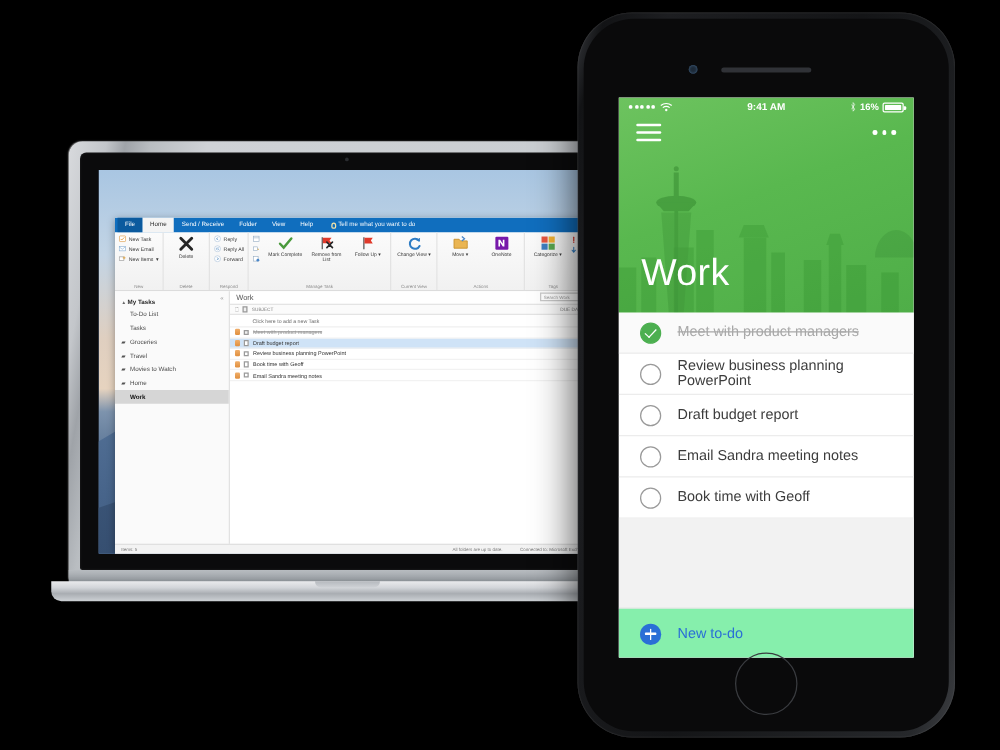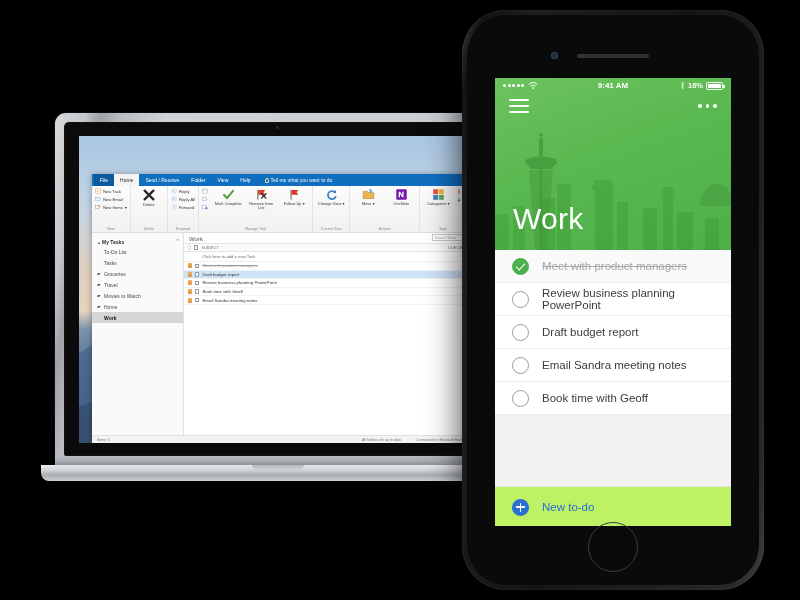--- a/index.html
+++ b/index.html
@@ -146,21 +146,21 @@
   .m-item { display:flex; align-items:center; gap:13px; height:33px; padding:0 17px;
             border-bottom:1px solid #ececec; }
   .m-item.done { background:#fafafa; }
   .circ { width:17px; height:17px; border-radius:50%; border:1.5px solid #9a9a9a; flex:none; }
   .circ.on { border-color:#4caf50; background:#4caf50; position:relative; }
   .circ.on::after { content:""; position:absolute; left:4.6px; top:2.6px; width:4px; height:8px;
                     border:solid #fff; border-width:0 1.7px 1.7px 0; transform:rotate(43deg); }
   .m-txt { font-size:11.5px; color:#3c3c3c; }
   .m-item.done .m-txt { color:#a8a8a8; text-decoration:line-through; }
   .m-gap { height:72px; background:#f2f2f2; border-bottom:1px solid #e4e4e4; }
-  .m-new { display:flex; align-items:center; gap:13px; height:40px; padding:0 17px; background:#bef264; }
+  .m-new { display:flex; align-items:center; gap:13px; height:40px; padding:0 17px; background:#86efac; }
   .plus { width:17px; height:17px; border-radius:50%; background:#2a6fd6; position:relative; flex:none; }
   .plus::before,.plus::after { content:""; position:absolute; background:#fff; border-radius:.5px; }
   .plus::before { left:4px; top:7.7px; width:9px; height:1.8px; }
   .plus::after { left:7.6px; top:4px; width:1.8px; height:9px; }
   .m-new span { font-size:11.5px; color:#2a6fd6; }
 </style>
 </head>
 <body>
 
 <div id="stage">

